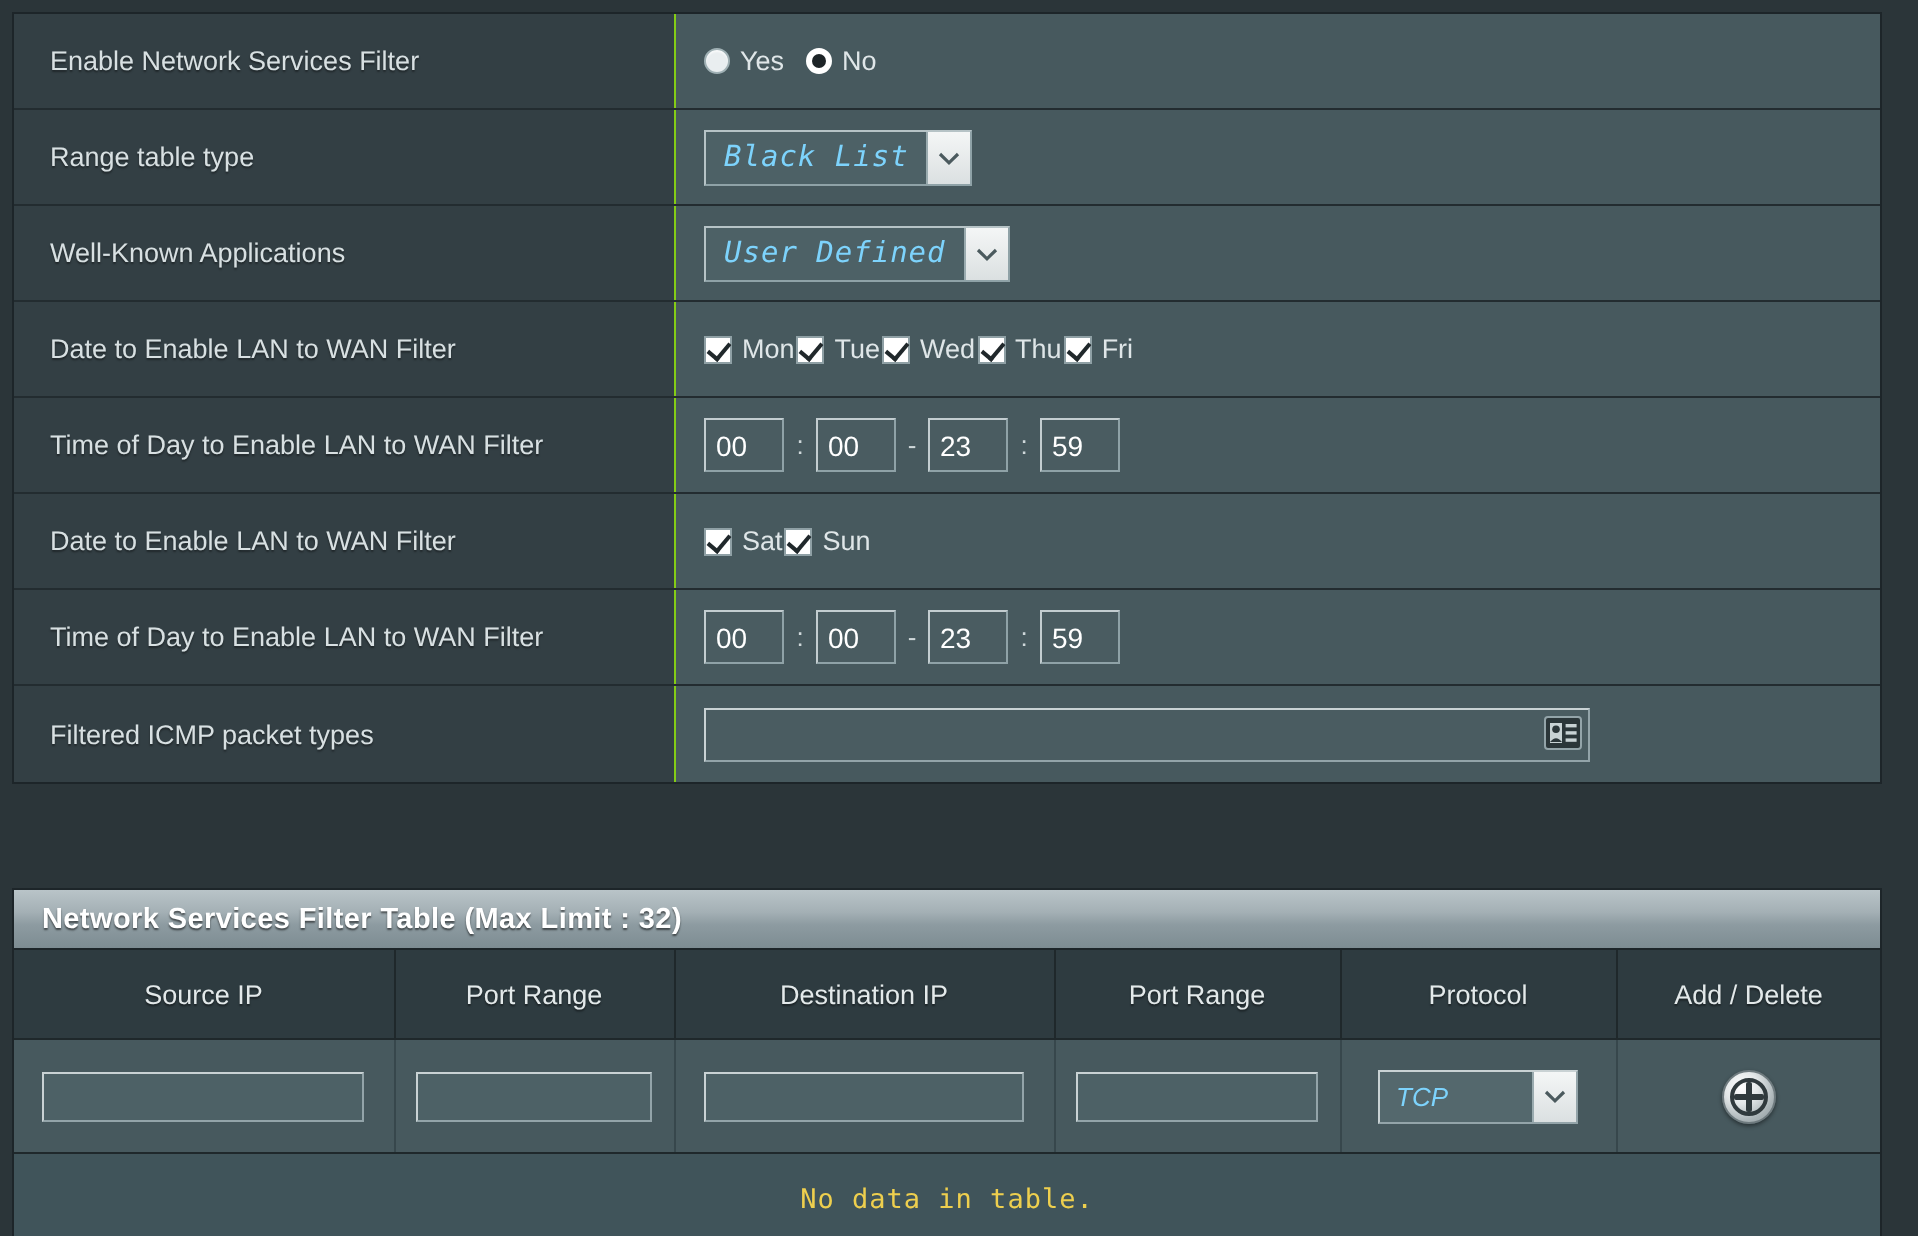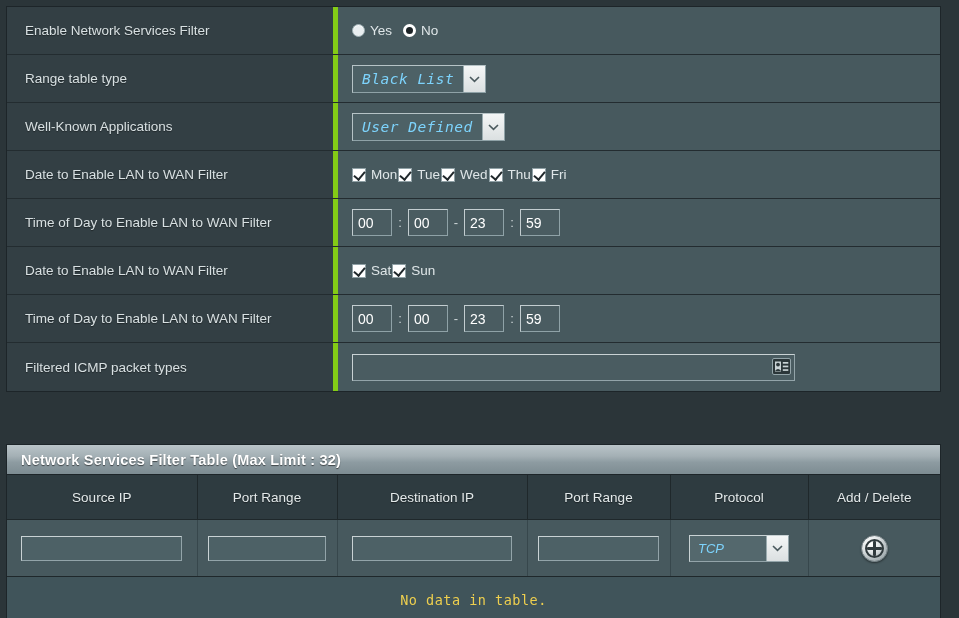--- a/index.html
+++ b/index.html
@@ -59,21 +59,21 @@
   .form-label {
     width: 331px;
     flex: 0 0 331px;
     box-sizing: border-box;
     padding: 0 0 0 18px;
     display: flex;
     align-items: center;
     font-size: 13.5px;
     color: #d8e0e2;
     background: #333f44;
-    border-right: 5px solid #84cc16;
+    border-right: 1px solid #84cc16;
     text-shadow: 0 1px 1px rgba(0,0,0,.4);
   }
   .form-value {
     flex: 1 1 auto;
     box-sizing: border-box;
     display: flex;
     align-items: center;
     padding-left: 14px;
     background: #47595e;
   }

